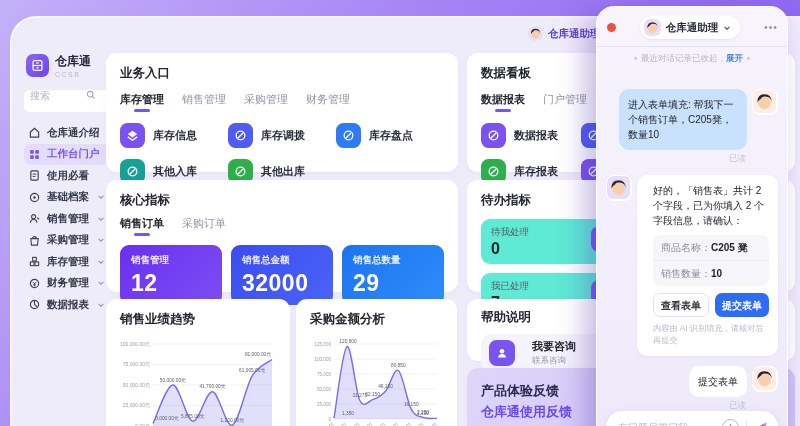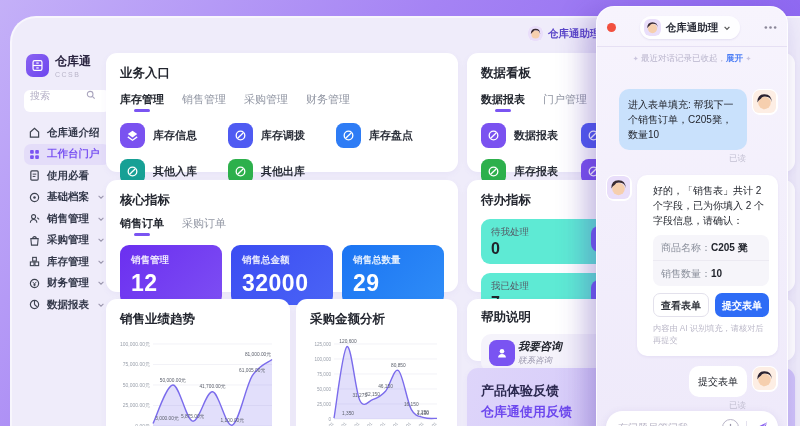--- a/index.html
+++ b/index.html
@@ -60,21 +60,21 @@
   
   .todo-grid { display:grid; grid-template-columns:1fr 1fr; gap:9px; margin-top:10px;}
   .todo-tile { background:#5eead4; border-radius:9px; height:45px; padding:7px 10px;
     display:flex; align-items:flex-start; justify-content:space-between; cursor:pointer;}
   .tt-label { font-size:9.5px; color:#555a66; }
   .tt-value { font-size:16px; font-weight:800; color:#20242c; margin-top:1px;}
   .tt-ico { width:26px; height:26px; border-radius:8px; display:flex; align-items:center; justify-content:center;}
   
   .help-row { display:flex; gap:10px; margin-top:8px; }
   .help-tile { background:#f5f3fb; border-radius:10px; height:38px; flex:1;
-    display:flex; align-items:center; gap:3px; padding:0 8px; cursor:pointer;font-style:italic;}
+    display:flex; align-items:center; gap:17px; padding:0 8px; cursor:pointer;}
   .ht-l1 { font-size:11px; font-weight:800; color:#23262f;}
   .ht-l2 { font-size:8.5px; color:#9a97ad; margin-top:1px;}
   
   .feedback { background:linear-gradient(115deg,#ded5fa,#cdc0f8); overflow:hidden;}
   .fb-t1 { font-size:13px; font-weight:800; color:#2c2950; margin-top:2px;}
   .fb-t2 { font-size:13px; font-weight:800; color:#6d48ee; margin-top:3px;}
   .fb-deco { position:absolute; right:14px; top:10px; }
   
   .chart-svg { display:block; margin-top:6px; }
   

